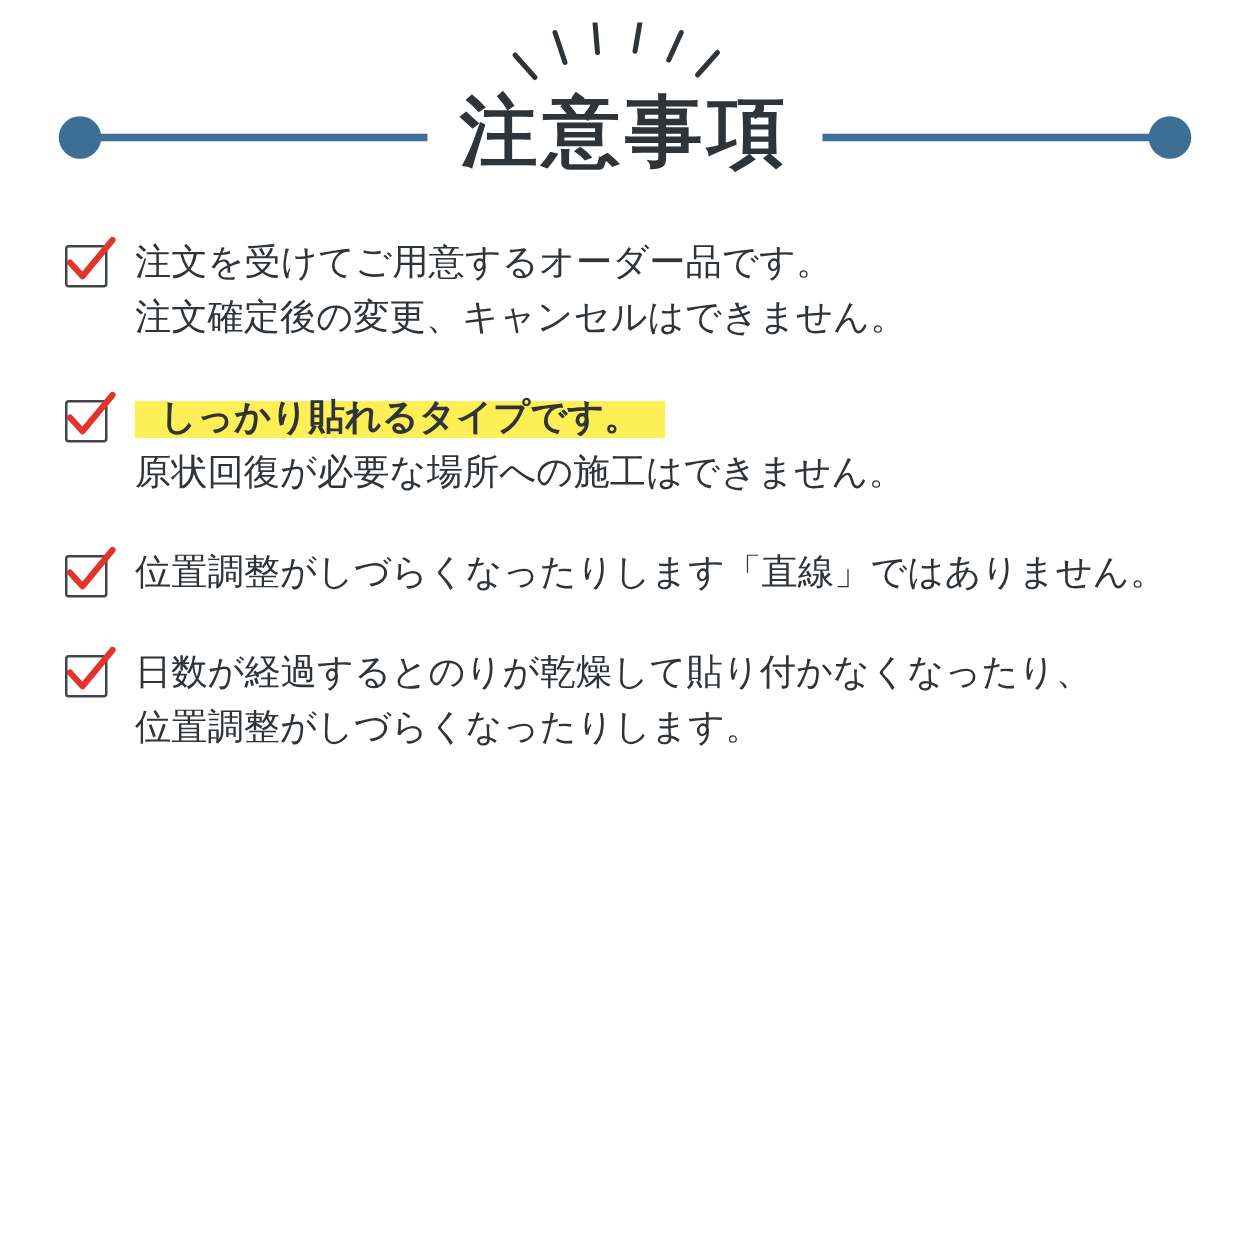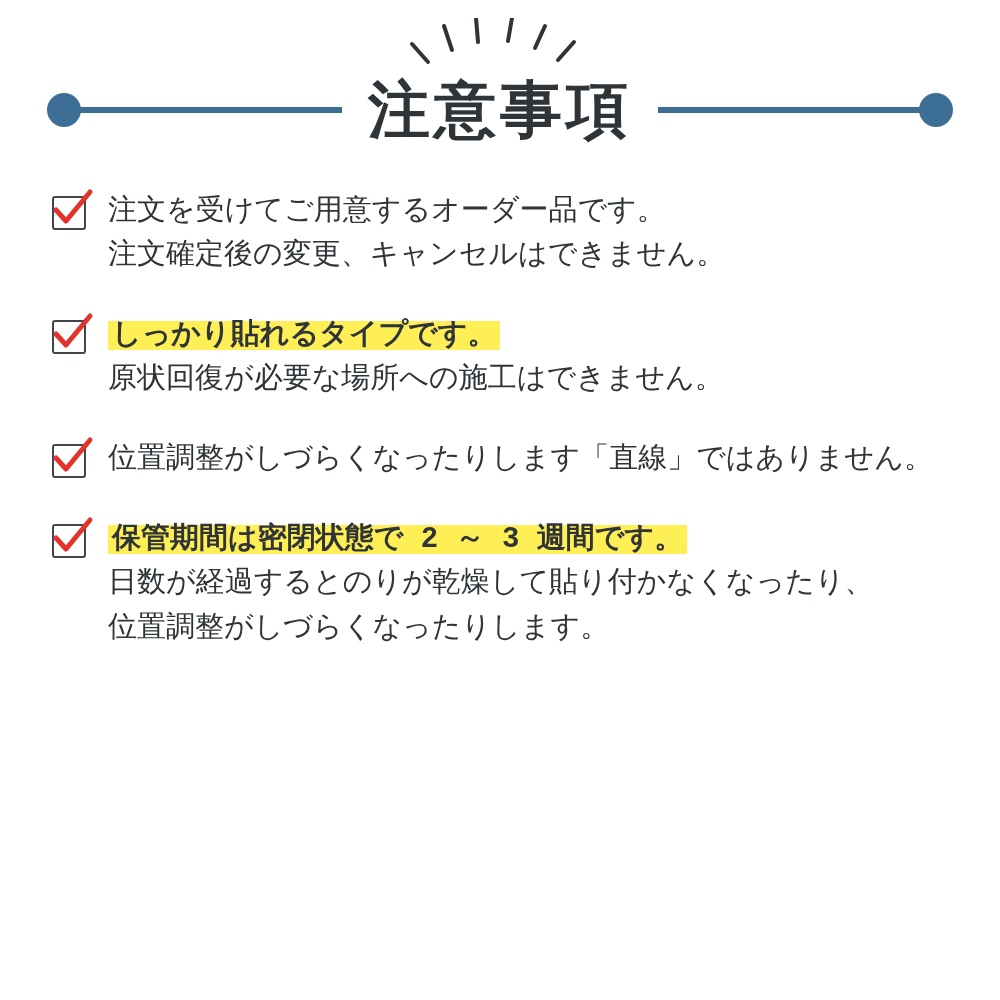--- a/index.html
+++ b/index.html
@@ -62,21 +62,21 @@
     width: 34px;
     height: 34px;
     border-radius: 50%;
     background: #3d6e96;
     transform: translateY(-50%);
   }
   .rule.left .dot { left: -5px; }
   .rule.right .dot { right: -5px; }
 
   .page-title {
-    font-family: Liberation Serif, serif;
+    font-family: Liberation Mono, monospace;
     font-weight: bold;
     font-size: 62px;
     letter-spacing: 4px;
     color: #2f3438;
     padding: 0 26px;
     white-space: nowrap;
     line-height: 1;
   }
 
   
@@ -123,21 +123,21 @@
     font-family: Liberation Mono, monospace;
     font-size: 29px;
     line-height: 1.52;
     color: #2f3438;
     white-space: nowrap;
   }
 
   .note-line .hl {
     background: linear-gradient(transparent 6%, #ffef57 6%, #ffef57 94%, transparent 94%);
     font-weight: bold;
-    padding: 0 4px;
+    padding: 0 20px;
   }
 </style>
 </head>
 <body>
 
 <div class="page">
 
   <div class="header">
 
     <svg class="sparks" viewBox="0 0 1000 60">
@@ -200,20 +200,19 @@
     </div>
 
 
     <div class="note">
       <div class="check-box">
         <svg viewBox="0 0 44 44">
             <path d="M6 22 L16 33 L40 4" fill="none" stroke="#e2342c" stroke-width="5" stroke-linecap="round" stroke-linejoin="round"></path>
           </svg>
       </div>
       <div class="note-lines">
-        <div class="note-line"><span class="hl">保管期間は密閉状態で 2 ～ 3 週間です。</span></div>
         <div class="note-line"><span>日数が経過するとのりが乾燥して貼り付かなくなったり、</span></div>
         <div class="note-line"><span>位置調整がしづらくなったりします。</span></div>
       </div>
     </div>
 
   </div>
 </div>
 
 </body></html>

